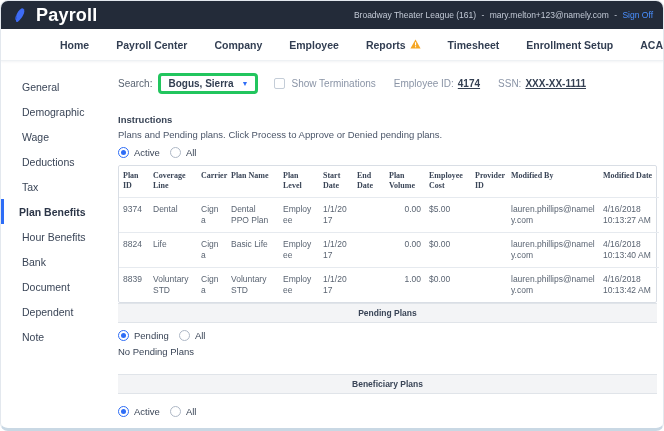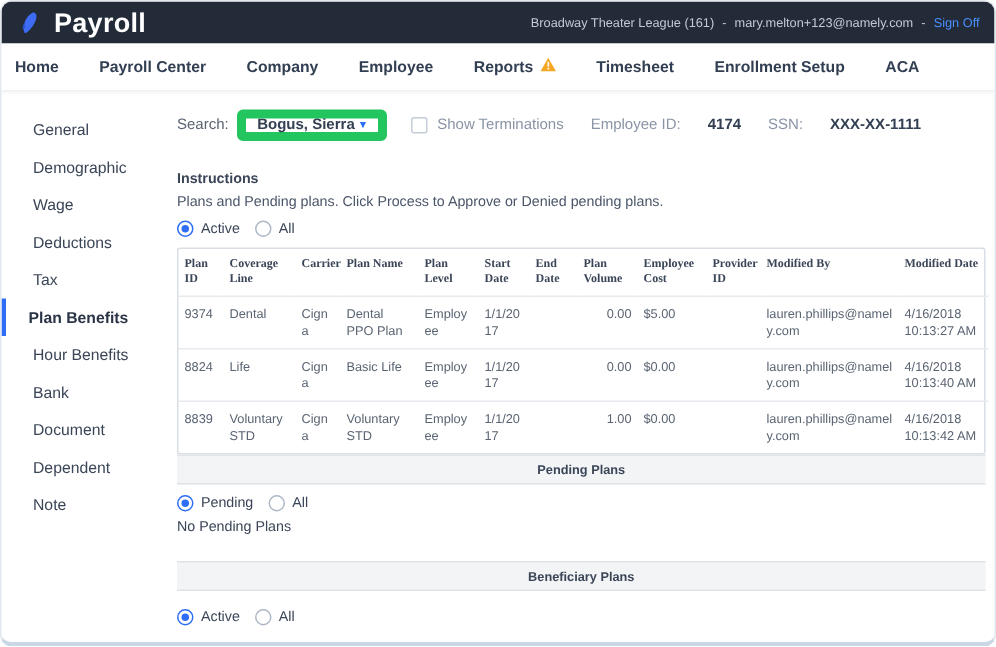--- a/index.html
+++ b/index.html
@@ -20,49 +20,49 @@
   .app-title { font-size:18px; font-weight:700; letter-spacing:.2px; }
   .topbar-right { margin-left:auto; font-size:8.5px; color:#c3cad6; }
   .topbar-right .dash { margin:0 3px; }
   .signoff { color:#4a90ff; cursor:pointer; }
 
   
   .nav {
     height:32px; display:flex; align-items:center; gap:27px;
     padding:0 0 0 9px; border-bottom:1px solid #eef1f4;
     box-shadow:0 1px 2px rgba(40,55,80,.06);
-    position:relative; z-index:2; background:#fff;
+    position:relative; z-index:2; background:#fff;justify-content:flex-end;
   }
   .nav-item { font-size:10.5px; font-weight:700; color:#323e52; cursor:pointer; display:flex; align-items:center; gap:4px; white-space:nowrap; }
 
   
   .body { display:flex; height:368px; }
   .sidebar { width:115px; padding-top:13px; flex-shrink:0; }
   .side-item {
     font-size:10.5px; color:#3a4557; padding:6.5px 0 6.5px 18px; cursor:pointer;
     border-left:3px solid transparent;
   }
   .side-item.active { border-left-color:#2e6df6; font-weight:700; padding-left:15px; color:#2b3547; }
   .main { flex:1; padding:12px 6px 0 2px; min-width:0; }
 
   
   .toolbar { display:flex; align-items:center; font-size:10px; color:#5a6472; margin-bottom:20px; }
   .select {
-    margin-left:6px; border:6px solid #22c55e; border-radius:4px; background:#fff;
+    margin-left:6px; border:3px solid #22c55e; border-radius:4px; background:#fff;
     width:100px; height:21px; display:flex; align-items:center; padding:0 7px;
     cursor:pointer;
   }
   .select-value { font-size:10px; color:#333f52; font-weight:600; flex:1; }
   .caret { color:#2e6df6; font-size:7px; }
   .checkbox {
     width:11px; height:11px; border:1px solid #c4cdd8; border-radius:2px;
     background:#fff; margin:0 6px 0 16px; cursor:pointer; flex-shrink:0;
   }
   .muted { color:#8a94a6; }
-  .strong-val { color:#333f52; font-weight:600; margin-left:18px; }
+  .strong-val { color:#333f52; font-weight:600; margin-left:4px;text-decoration:underline; }
   .tb-gap { margin-left:18px; }
 
   
   .section-title { font-size:9.5px; font-weight:700; color:#3a4557; }
   .section-desc { font-size:9.5px; color:#4a5568; margin-top:4px; }
   .radio-row { display:flex; align-items:center; margin-top:7px; font-size:9.5px; color:#3a4557; }
   .radio {
     width:11px; height:11px; border:1px solid #aeb8c6; border-radius:50%;
     background:#fff; display:inline-block; position:relative; cursor:pointer; flex-shrink:0;
   }

